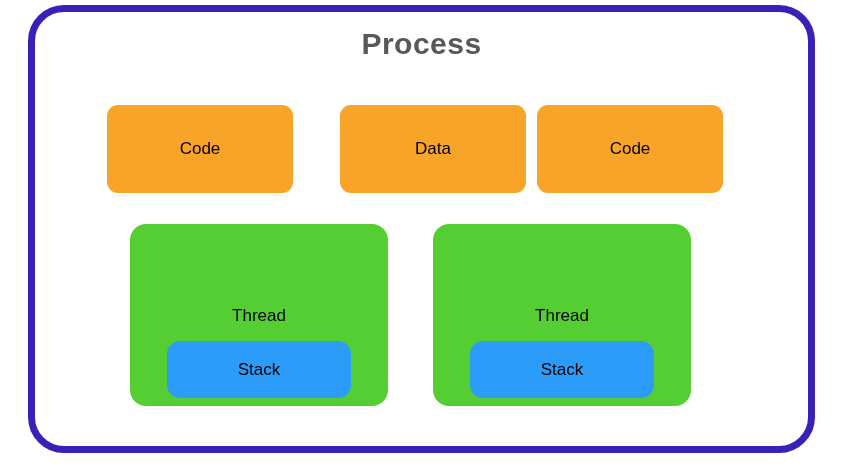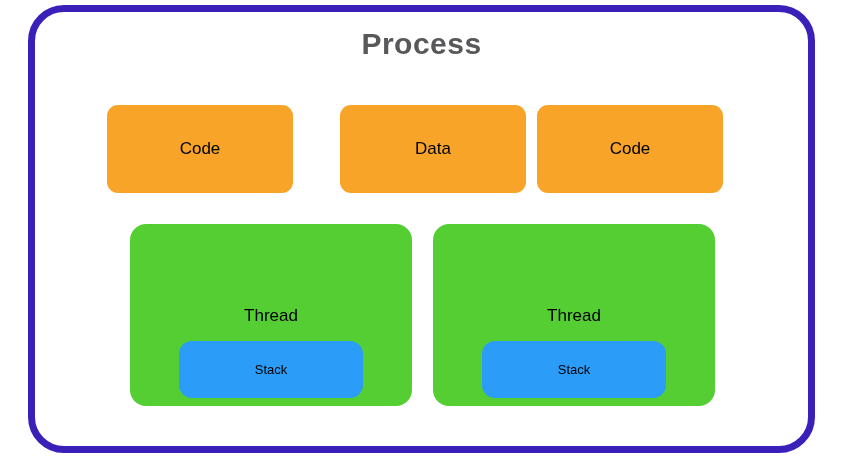--- a/index.html
+++ b/index.html
@@ -50,21 +50,21 @@
     justify-content: center;
     font-size: 17px;
     color: var(--label-text, #000000);
   }
   .segment.seg-0 { left: 72px; }
   .segment.seg-1 { left: 305px; }
   .segment.seg-2 { left: 502px; }
   .thread {
     position: absolute;
     top: 212px;
-    width: 282px;
+    width: 258px;
     height: 182px;
     box-sizing: border-box;
     border-radius: 16px;
     background: var(--thread-fill, #55ce34);
     display: flex;
     flex-direction: column;
     align-items: center;
     justify-content: flex-end;
     padding-bottom: 8px;
   }
@@ -76,21 +76,21 @@
     margin-bottom: 15px;
   }
   .stack {
     width: 184px;
     height: 57px;
     border-radius: 13px;
     background: var(--stack-fill, #2b9cf8);
     display: flex;
     align-items: center;
     justify-content: center;
-    font-size: 13px;
+    font-size: 17px;
     color: var(--label-text, #000000);
   }
 </style>
 </head>
 <body>
 
 <div class="stage">
   <div class="process">
 
     <div class="process-title">Process</div>

